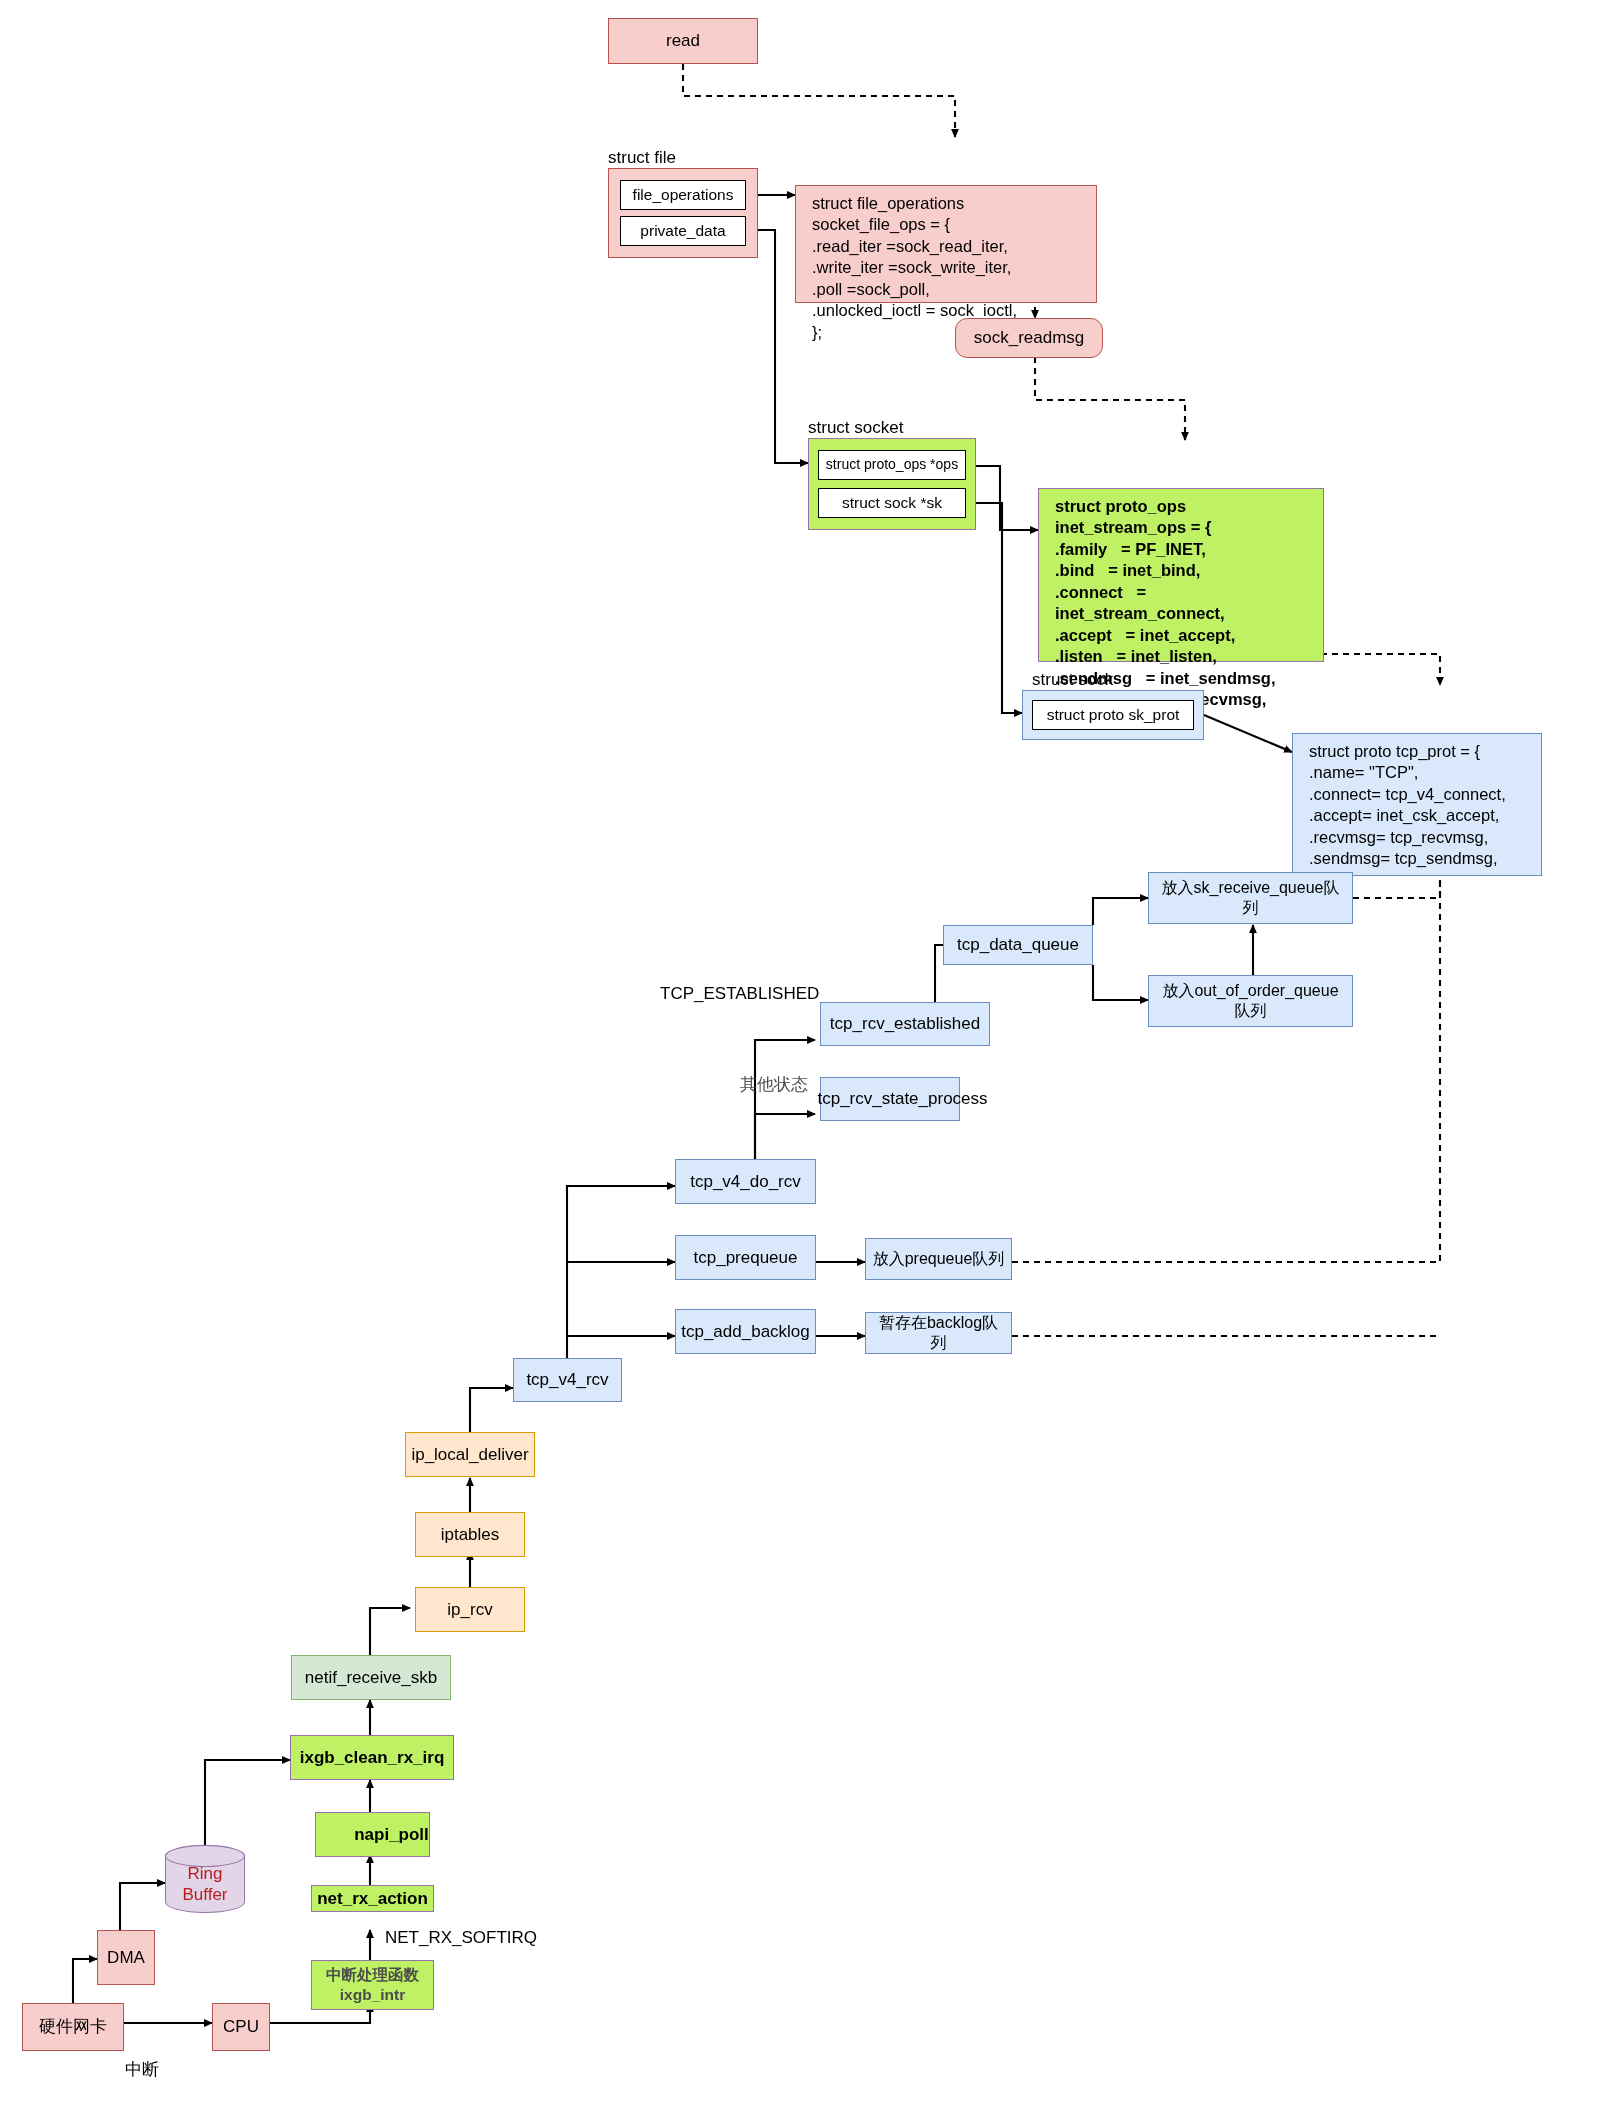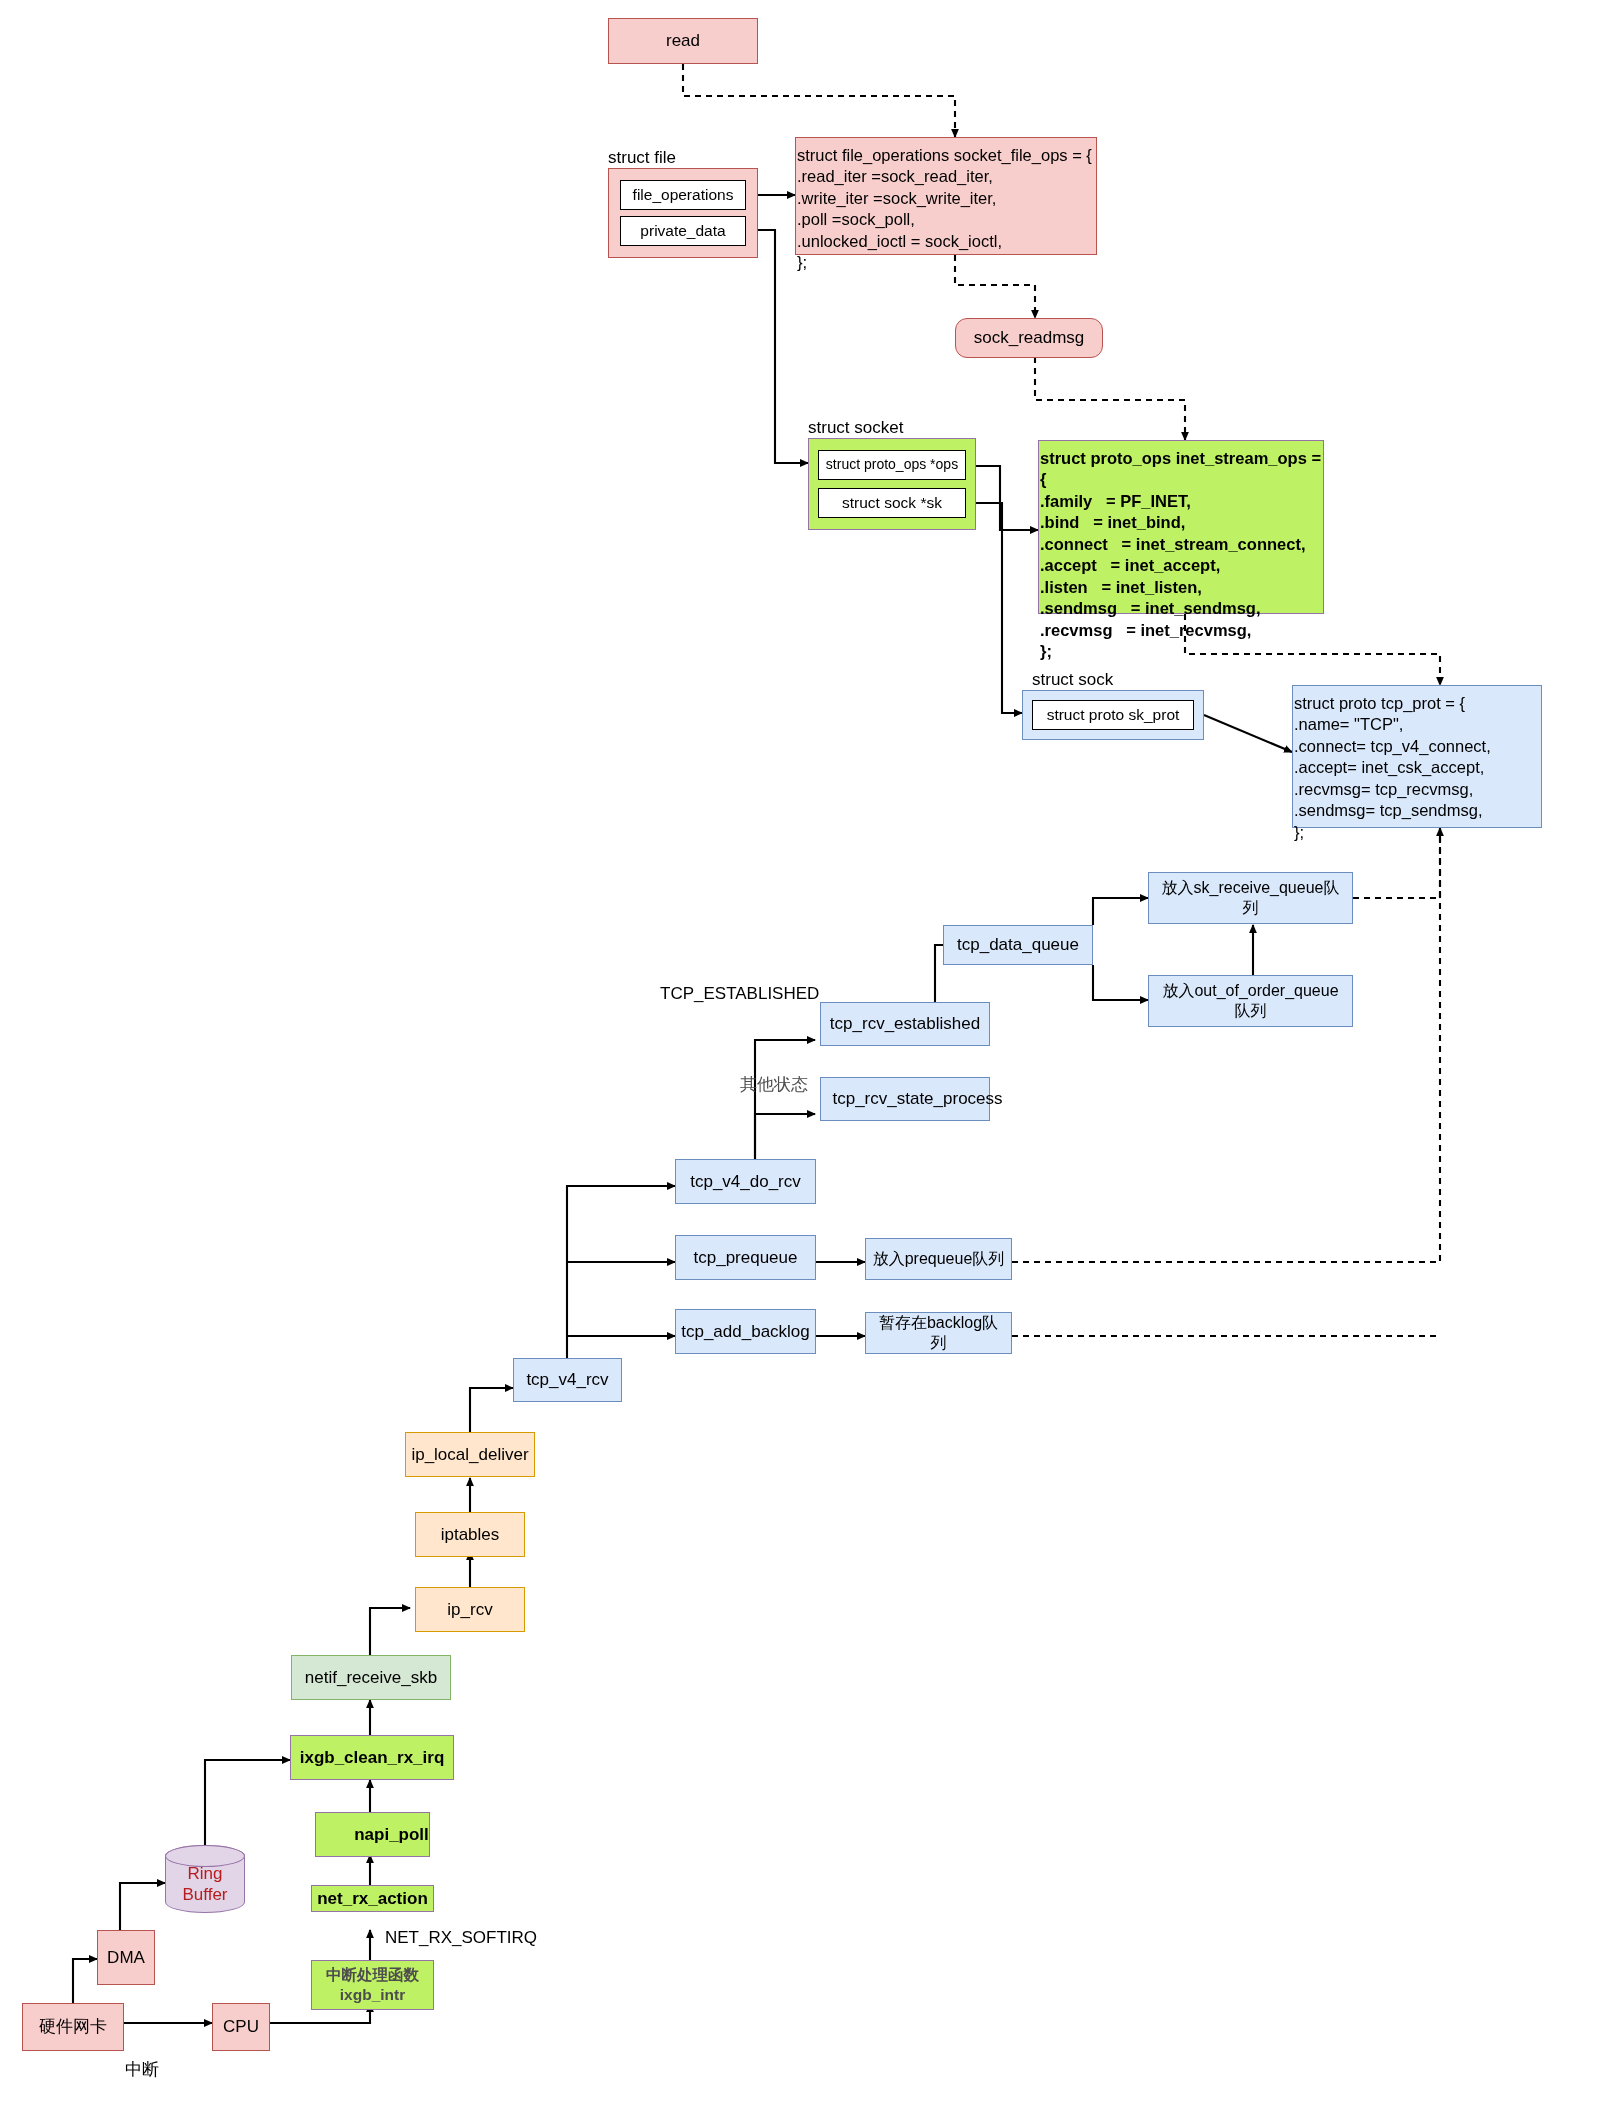--- a/index.html
+++ b/index.html
@@ -27,23 +27,24 @@
     line-height: 1.28;
     border-width: 1.5px;
     border-style: solid;
     white-space: pre-wrap;
     padding: 2px 6px;
   }
   .node.code {
     align-items: flex-start;
     justify-content: flex-start;
     text-align: left;
-    padding: 7px 1px;
+    padding: 7px 16px;
     line-height: 1.30;
     font-size: 16.5px;
+    margin-top: 48px;
   }
   
   .red    { background: #f8cecc; border-color: #b85450; }
   .blue   { background: #dae8fc; border-color: #6c8ebf; }
   .purple { background: #bef264; border-color: #9673a6; font-weight: bold; }
   .orange { background: #ffe6cc; border-color: #d79b00; }
   .green  { background: #d5e8d4; border-color: #82b366; }
   .white  { background: #ffffff; border-color: #000000; }
 
   .container-label {
@@ -212,21 +213,21 @@
 .recvmsg= tcp_recvmsg,
 .sendmsg= tcp_sendmsg,
 };</div>
 
   <div class="node blue" style="left:1148px; top:872px; width:205px; height:52px; font-size:16px;">放入sk_receive_queue队列</div>
   <div class="node blue" style="left:1148px; top:975px; width:205px; height:52px; font-size:16px;">放入out_of_order_queue队列</div>
 
   <div class="node blue" style="left:943px; top:925px; width:150px; height:40px;">tcp_data_queue</div>
 
   <div class="node blue" style="left:820px; top:1002px; width:170px; height:44px;">tcp_rcv_established</div>
-  <div class="node blue" style="left:820px; top:1077px; width:170px; height:44px;padding-left:31px;">tcp_rcv_state_process</div>
+  <div class="node blue" style="left:820px; top:1077px; width:140px; height:44px;padding-left:31px;">tcp_rcv_state_process</div>
 
   <div class="edge-label" style="left:660px; top:984px;">TCP_ESTABLISHED</div>
   <div class="edge-label" style="left:740px; top:1073px; color:#4d4d4d;">其他状态</div>
 
   <div class="node blue" style="left:675px; top:1159px; width:141px; height:45px;">tcp_v4_do_rcv</div>
   <div class="node blue" style="left:675px; top:1235px; width:141px; height:45px;">tcp_prequeue</div>
   <div class="node blue" style="left:675px; top:1309px; width:141px; height:45px;">tcp_add_backlog</div>
 
   <div class="node blue" style="left:865px; top:1238px; width:147px; height:42px; font-size:16px;">放入prequeue队列</div>
   <div class="node blue" style="left:865px; top:1312px; width:147px; height:42px; font-size:16px;">暂存在backlog队列</div>

